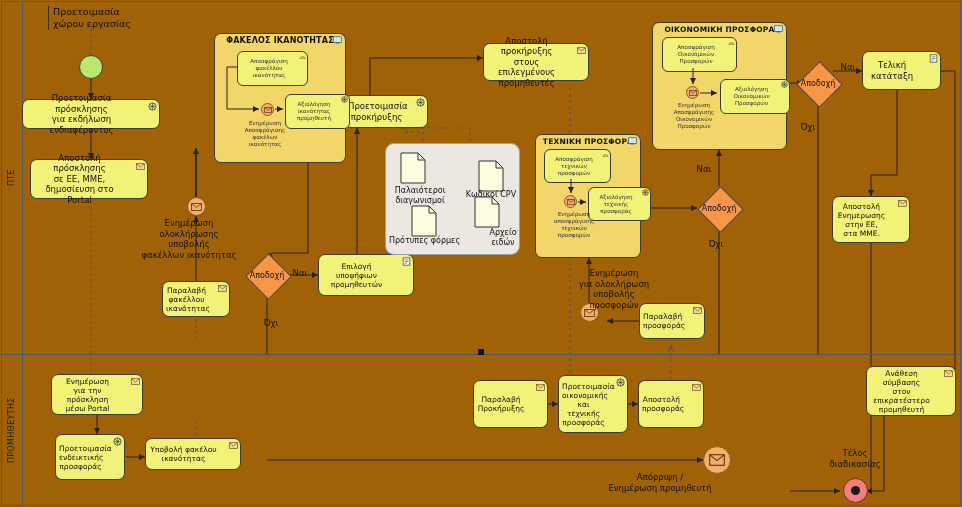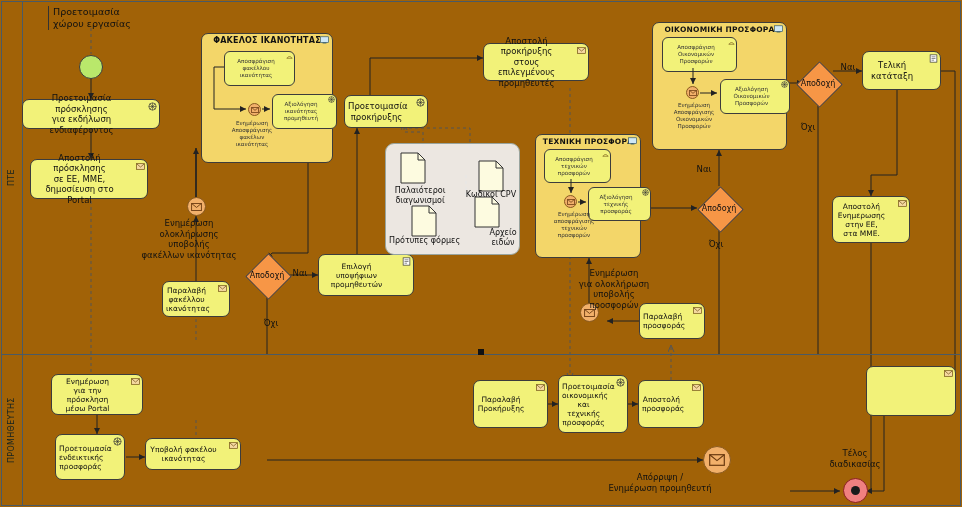--- a/index.html
+++ b/index.html
@@ -245,20 +245,24 @@
 Ενημερωσης
 στην ΕΕ,
 στα ΜΜΕ.</span>
     <svg class="ticon" viewBox="0 0 16 14">
       <rect x="1" y="2" width="14" height="10" fill="#f5d9a0" stroke="#6a4a10" stroke-width="1.2"></rect>
       <path d="M1 2 L8 8 L15 2" fill="none" stroke="#6a4a10" stroke-width="1.2"></path>
     </svg>
   </div>
 
   <div class="node task small" style="left:866px;top:366px;width:90px;height:50px;">
+    <span class="tlabel label-text">Ανάθεση
+σύμβασης
+στον επικρατέστερο
+προμηθευτή</span>
     <svg class="ticon" viewBox="0 0 16 14">
       <rect x="1" y="2" width="14" height="10" fill="#f5d9a0" stroke="#6a4a10" stroke-width="1.2"></rect>
       <path d="M1 2 L8 8 L15 2" fill="none" stroke="#6a4a10" stroke-width="1.2"></path>
     </svg>
   </div>
 
   <div class="node task small" style="left:51px;top:374px;width:92px;height:41px;">
     <span class="tlabel label-text">Ενημέρωση
 για την πρόσκληση
 μέσω Portal</span>
@@ -309,21 +313,21 @@
 
   <div class="node task small" style="left:638px;top:380px;width:66px;height:48px;">
     <span class="tlabel label-text">Αποστολή
 προσφοράς</span>
     <svg class="ticon" viewBox="0 0 16 14">
       <rect x="1" y="2" width="14" height="10" fill="#f5d9a0" stroke="#6a4a10" stroke-width="1.2"></rect>
       <path d="M1 2 L8 8 L15 2" fill="none" stroke="#6a4a10" stroke-width="1.2"></path>
     </svg>
   </div>
 
-  <div class="node subproc" style="left:201px;top:33px;width:132px;height:130px;padding-left:40px;">
+  <div class="node subproc" style="left:214px;top:33px;width:132px;height:130px;padding-left:40px;">
     <div class="subproc-title">ΦΑΚΕΛΟΣ ΙΚΑΝΟΤΗΤΑΣ</div>
     <svg class="sp-icon" viewBox="0 0 14 12">
       <rect x="1" y="1" width="12" height="9" fill="#cfe8f5" stroke="#26506b" stroke-width="1"></rect>
       <rect x="4" y="10" width="6" height="1.3" fill="#26506b"></rect>
     </svg>
     <div class="subtask" style="left:22px;top:17px;width:58px;height:31px;">
       <span class="label-text">Αποσφράγιση
 φακέλλου
 ικανότητας</span>
       <svg class="ticon sp" viewBox="0 0 12 10">

